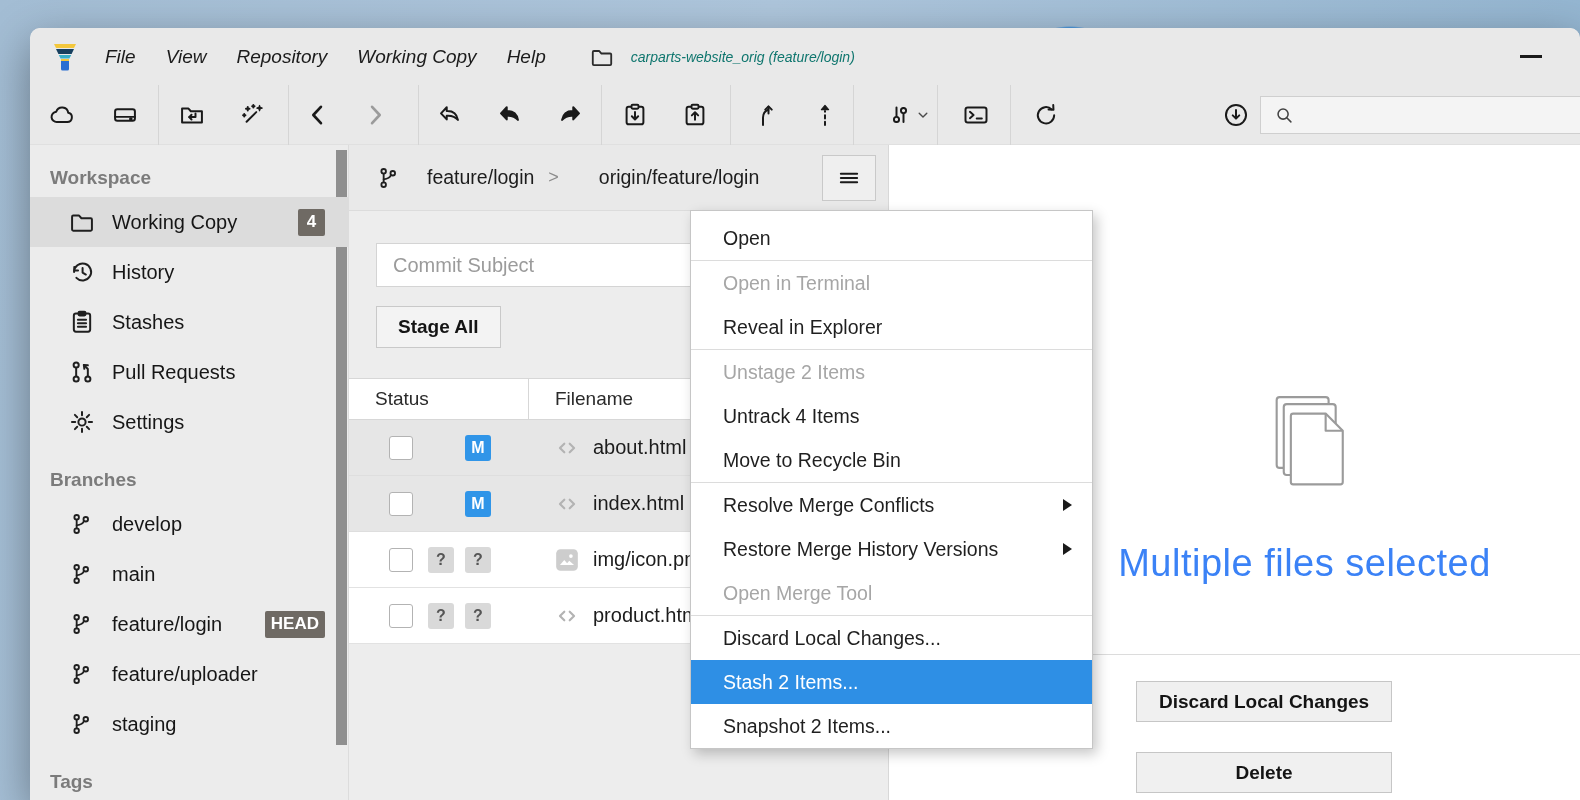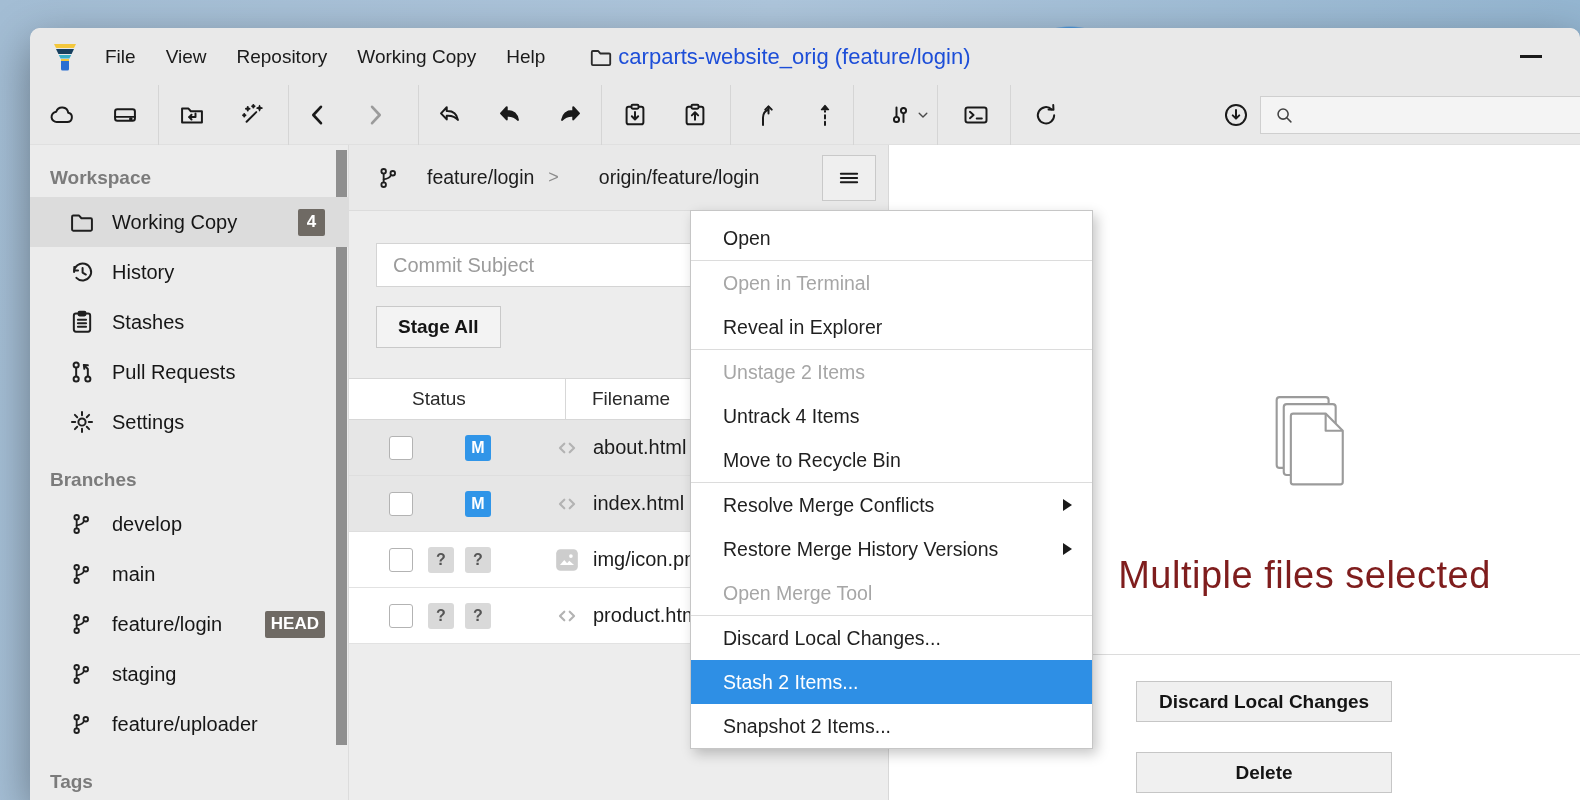--- a/index.html
+++ b/index.html
@@ -11,26 +11,26 @@
       linear-gradient(100deg, #a3bdd4 0%, #aec6dc 45%, #90b3cf 100%);
     position:relative;
   }
   .window {
     position:absolute; left:30px; top:28px; width:1550px; height:772px;
     background:#ececec; border-radius:10px 10px 0 0;
     box-shadow:0 14px 45px rgba(0,0,0,.38);
     overflow:hidden;
   }
   
-  .titlebar { height:57px; display:flex; align-items:center; background:#e9e9e9; border-radius:10px 10px 0 0; }
+  .titlebar { height:57px; display:flex; align-items:center; background:#e9e9e9; border-radius:10px 10px 0 0;font-style:italic; }
   .app-logo { margin-left:22px; width:26px; height:30px; flex:0 0 auto; }
   .menubar { display:flex; margin-left:12px; }
   .menubar-item { padding:0 15px; font-size:19px; color:#1b1b1b; line-height:57px; cursor:default; }
   .title-folder { margin-left:26px; color:#2b2b2b; display:flex; align-items:center; }
-  .window-title { margin-left:2px; font-size:22px; color:#1d4ed8; white-space:nowrap; }
+  .window-title { margin-left:14px; font-size:14px; color:#0f766e; white-space:nowrap; }
   .minimize { margin-left:auto; margin-right:38px; width:22px; height:3px; background:#1a1a1a; }
   
   .toolbar { height:60px; background:#e9e9e9; display:flex; align-items:center; border-bottom:1px solid #e0e0e0; position:relative; }
   .tb-btn { width:44px; height:44px; display:flex; align-items:center; justify-content:center; color:#1a1a1a; flex:0 0 auto; }
   .tb-btn.disabled { color:#9b9b9b; }
   .tb-sep { width:1px; height:60px; background:#d5d5d5; flex:0 0 auto; }
   .tb-chevron { width:16px; height:44px; display:flex; align-items:center; color:#4a4a4a; margin-left:-6px; }
   .tb-download { position:absolute; left:1184px; top:8px; }
   .search-box {
     position:absolute; right:-2px; top:11px; width:322px; height:38px;
@@ -58,41 +58,41 @@
   .branch-name { margin-left:26px; font-size:19.5px; color:#1c1c1c; }
   .branch-sep { margin:0 14px; font-size:18px; color:#8a8a8a; }
   .hamburger-btn { margin-left:auto; width:54px; height:46px; border:1px solid #c9c9c9; background:#efefef;
     display:flex; align-items:center; justify-content:center; color:#1a1a1a; }
   .commit-input { position:absolute; left:27px; top:98px; width:493px; height:44px; background:#fff;
     border:1px solid #d4d4d4; font-size:20px; padding:0 16px; color:#1c1c1c; font-family:inherit; outline:none; }
   .commit-input::placeholder { color:#9b9b9b; }
   .stage-all-btn { position:absolute; left:27px; top:161px; height:42px; padding:0 21px; background:#f3f3f3;
     border:1px solid #c9c9c9; font-size:19px; font-weight:bold; color:#141414; font-family:inherit; }
   .file-table { position:absolute; left:0; right:0; top:233px; }
-  .thead { height:42px; background:#fff; border-top:1px solid #d7d7d7; border-bottom:1px solid #d7d7d7; display:flex;padding-left:37px; }
+  .thead { height:42px; background:#fff; border-top:1px solid #d7d7d7; border-bottom:1px solid #d7d7d7; display:flex; }
   .th { display:flex; align-items:center; font-size:19px; color:#2a2a2a; padding-left:26px; }
   .th.status { width:180px; border-right:1px solid #d7d7d7; }
   .th.file { flex:1; }
   .trow { height:56px; display:flex; align-items:center; border-bottom:1px solid #e2e2e2; }
   .trow.sel { background:#e6e6e6; border-bottom-color:#dedede; }
   .trow.plain { background:#fff; }
   .status-cell { width:180px; height:100%; position:relative; display:flex; align-items:center; }
   .cb { width:24px; height:24px; margin-left:40px; background:#fff; border:1px solid #b3b3b3; border-radius:3px; }
   .badge { position:absolute; top:50%; transform:translateY(-50%); width:26px; height:26px; border-radius:3px;
     display:flex; align-items:center; justify-content:center; font-weight:bold; font-size:16px; }
   .badge.slot1 { left:79px; } .badge.slot2 { left:116px; }
   .badge.m { background:#3095e8; color:#fff; }
   .badge.q { background:#d9d9d9; color:#555; }
   .file-cell { flex:1; display:flex; align-items:center; padding-left:25px; gap:13px; font-size:20px; color:#1c1c1c; overflow:hidden; white-space:nowrap; }
   .file-cell .ficon { display:flex; color:#b3b3b3; flex:0 0 auto; }
   
   .detail-panel { position:absolute; left:858px; right:0; top:0; bottom:0; background:#fff; border-left:1px solid #d8d8d8; }
   .dp-center { position:absolute; left:140px; right:0; top:0; text-align:center; }
   .files-icon { margin:245px auto 0; width:118px; height:118px; color:#9b9b9b; }
-  .dp-message { margin-top:46px; font-size:38px; color:#7f1d1d; letter-spacing:.5px; }
+  .dp-message { margin-top:34px; font-size:38px; color:#3b82f6; letter-spacing:.5px; }
   .dp-sep { position:absolute; top:509px; left:0; right:0; height:1px; background:#dcdcdc; }
   .dp-buttons { position:absolute; top:536px; left:247px; display:flex; gap:30px;flex-direction:column; }
   .dp-btn { height:41px; padding:0 22px; background:#f0f0f0; border:1px solid #c6c6c6; font-size:19px; font-weight:bold; color:#141414; font-family:inherit; }
   
   .context-menu { position:absolute; left:660px; top:65px; width:403px; background:#fff; border:1px solid #c6c6c6;
     box-shadow:4px 5px 12px rgba(0,0,0,.22); padding-top:5px; z-index:50; }
   .menu-item { height:44px; display:flex; align-items:center; padding:0 20px 0 32px; font-size:19.5px; color:#1f1f1f; white-space:nowrap; }
   .menu-item.disabled { color:#a6a6a6; }
   .menu-item.hl { background:#2e8fe5; color:#fff; }
   .mi-sep { height:1px; background:#dcdcdc; }
@@ -378,33 +378,33 @@
         <div class="sb-item">
           <span class="sb-icon">
             <svg width="26" height="26" viewBox="0 0 24 24" fill="none" stroke="currentColor" stroke-width="1.7" stroke-linecap="round" stroke-linejoin="round">
               <circle cx="8" cy="5.8" r="2.1"></circle>
               <circle cx="8" cy="18.2" r="2.1"></circle>
               <circle cx="16.4" cy="7.6" r="2.1"></circle>
               <path d="M8 7.9v8.2"></path>
               <path d="M8 13.2c4.2-.5 6.1-2.1 6.6-3.7"></path>
             </svg>
           </span>
-          <span class="sb-label">staging</span>
+          <span class="sb-label">feature/uploader</span>
         </div>
         <div class="sb-item">
           <span class="sb-icon">
             <svg width="26" height="26" viewBox="0 0 24 24" fill="none" stroke="currentColor" stroke-width="1.7" stroke-linecap="round" stroke-linejoin="round">
               <circle cx="8" cy="5.8" r="2.1"></circle>
               <circle cx="8" cy="18.2" r="2.1"></circle>
               <circle cx="16.4" cy="7.6" r="2.1"></circle>
               <path d="M8 7.9v8.2"></path>
               <path d="M8 13.2c4.2-.5 6.1-2.1 6.6-3.7"></path>
             </svg>
           </span>
-          <span class="sb-label">feature/uploader</span>
+          <span class="sb-label">staging</span>
         </div>
         <div class="sb-header">Tags</div>
       </div>
 
     <div class="commit-pane">
       <div class="branch-bar">
         <span class="bicon" id="branchbar-icon">
             <svg width="26" height="26" viewBox="0 0 24 24" fill="none" stroke="currentColor" stroke-width="1.7" stroke-linecap="round" stroke-linejoin="round">
               <circle cx="8" cy="5.8" r="2.1"></circle>
               <circle cx="8" cy="18.2" r="2.1"></circle>

